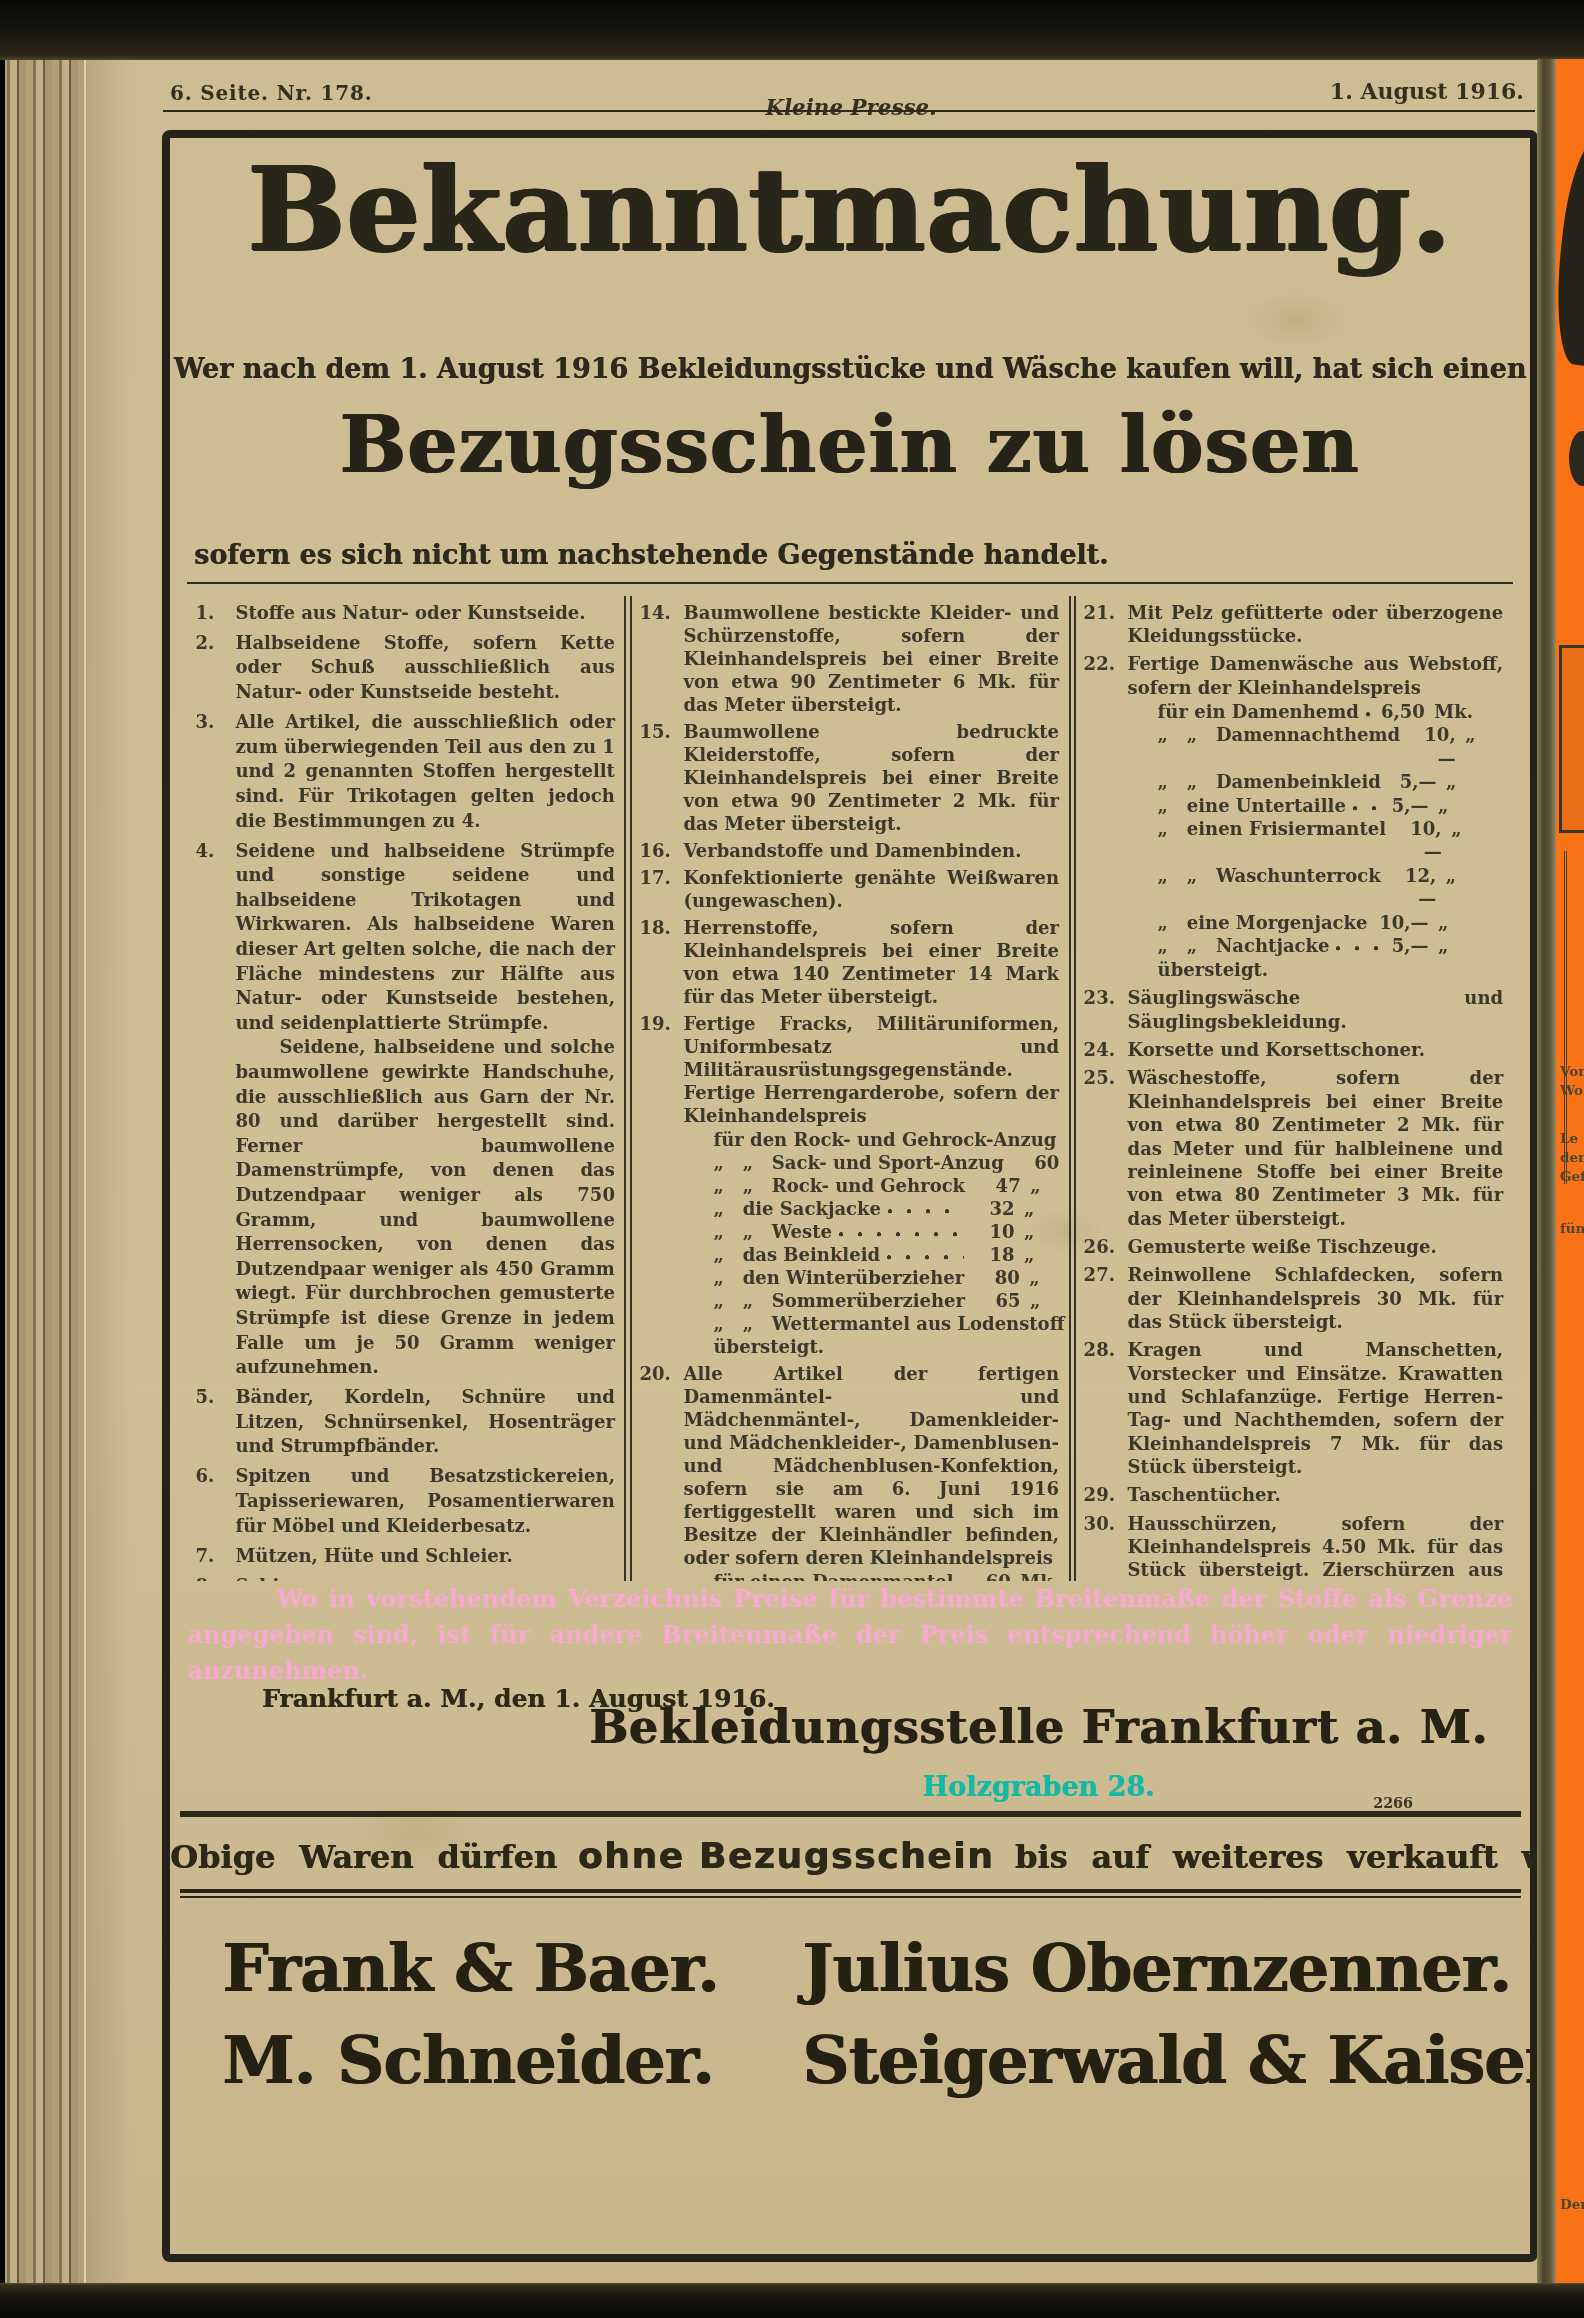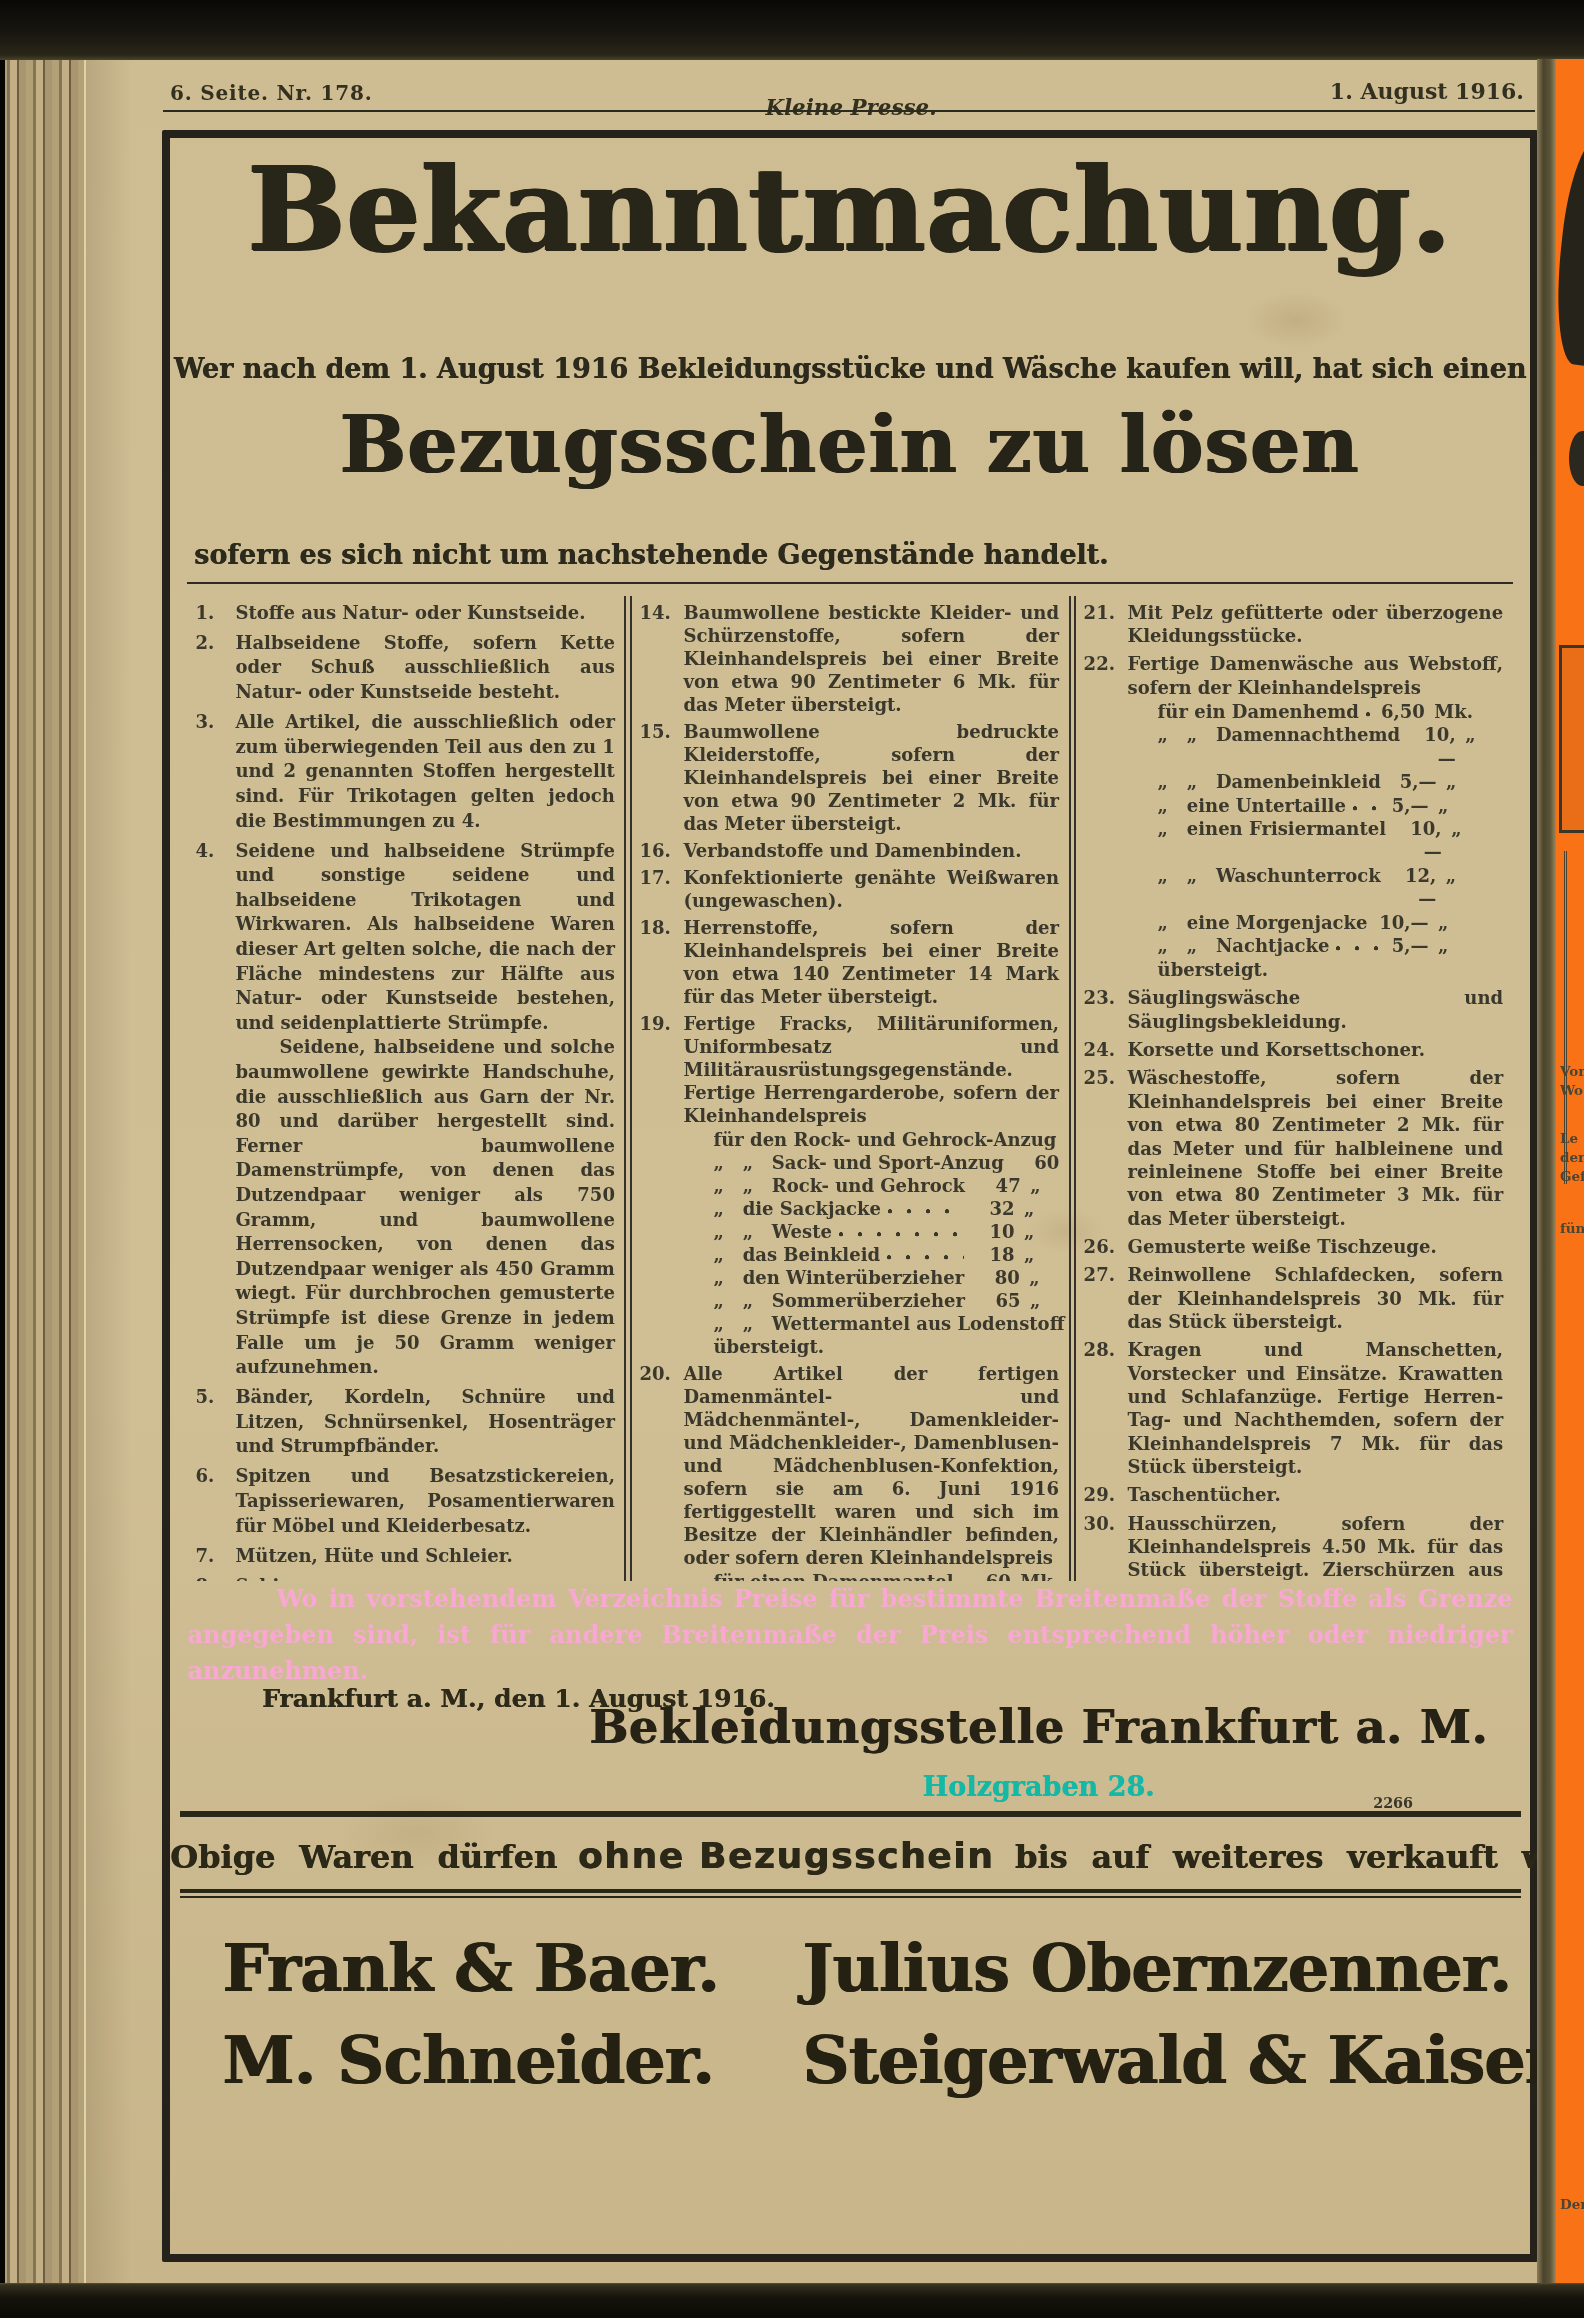--- a/index.html
+++ b/index.html
@@ -37,21 +37,21 @@
             border-left:3.2px double #4a4430;}
   .frag{position:absolute;left:4px;font-size:13.5px;font-weight:bold;color:#4b4533;white-space:nowrap;}
   
   .masthead{position:absolute;top:78px;left:170px;width:1362px;height:32px;font-weight:bold;color:#33301f;}
   .mh-left{position:absolute;left:0;top:3.2px;font-size:20px;letter-spacing:0.8px;}
   .mh-center{position:absolute;left:0;width:100%;text-align:center;top:17px;font-size:21.4px;font-style:italic;}
   .mh-right{position:absolute;right:8px;top:0;font-size:22px;}
   .mh-rule{position:absolute;top:110px;left:163px;width:1372px;height:2.4px;background:#2b2a1e;}
   
   .box{position:absolute;left:162px;top:130px;width:1376px;height:2132px;
-       border:8.7px solid #24221a;border-radius:2px;box-sizing:border-box;}
+       border:8.7px solid #24221a;border-radius:8px;box-sizing:border-box;}
   .title{position:absolute;top:3.2px;left:0;width:100%;text-align:center;
      font-size:116px;font-weight:bold;letter-spacing:0.8px;color:#282519;
      text-shadow:1.4px 0 currentColor,-1.4px 0 currentColor,0 1px currentColor;}
   .intro{position:absolute;top:215px;left:0;width:100%;text-align:center;
      font-size:27px;font-weight:bold;color:#2c2a1c;text-shadow:0.5px 0 currentColor;}
   .headline2{position:absolute;top:261px;left:0;width:100%;text-align:center;
      font-size:78px;font-weight:bold;letter-spacing:1.6px;color:#262418;
      text-shadow:1.1px 0 currentColor,-1.1px 0 currentColor;}
   .condition{position:absolute;top:401px;left:24px;font-size:27px;font-weight:bold;color:#2c2a1c;
      text-shadow:0.5px 0 currentColor;}

